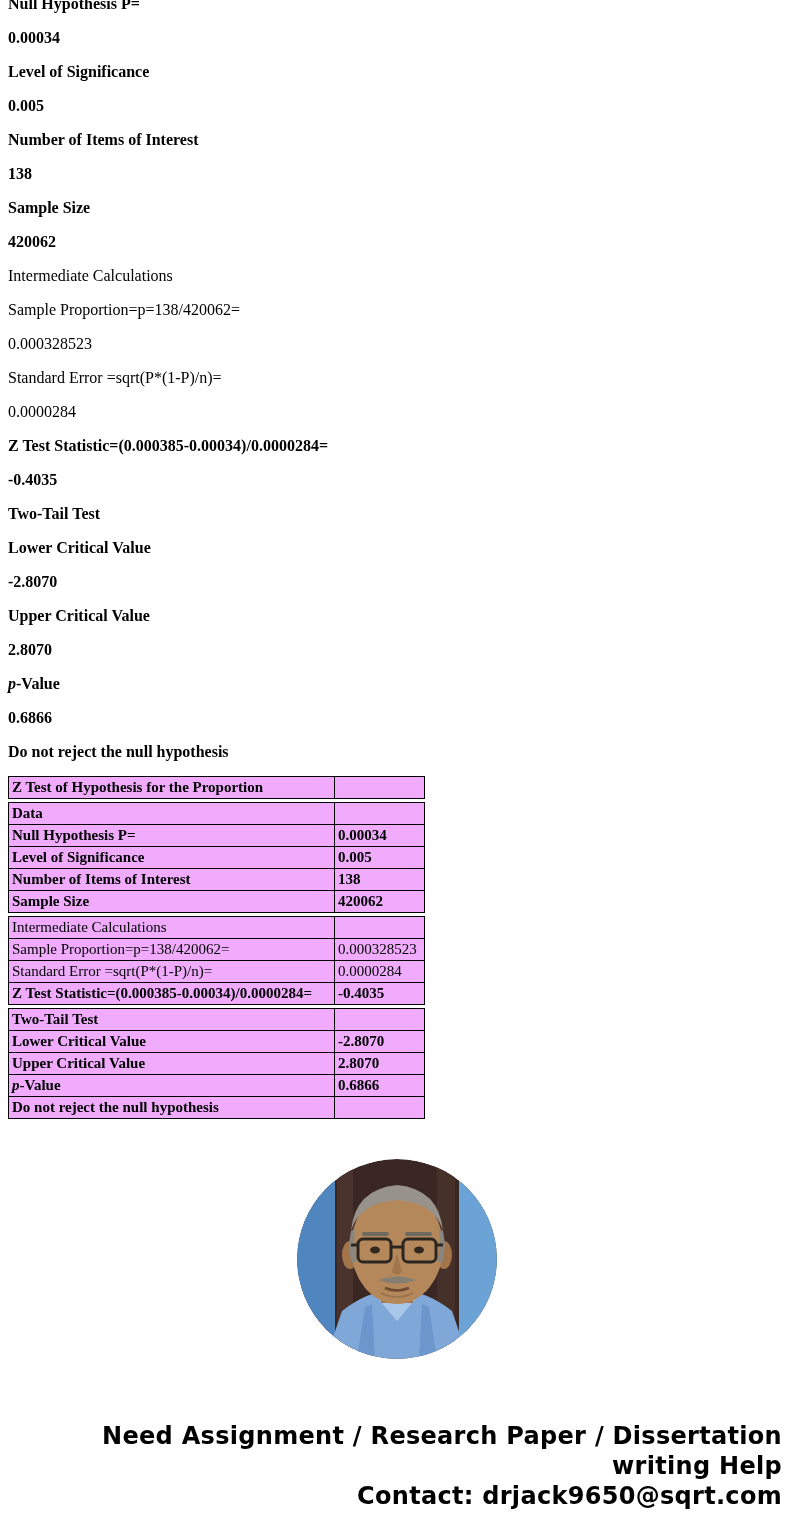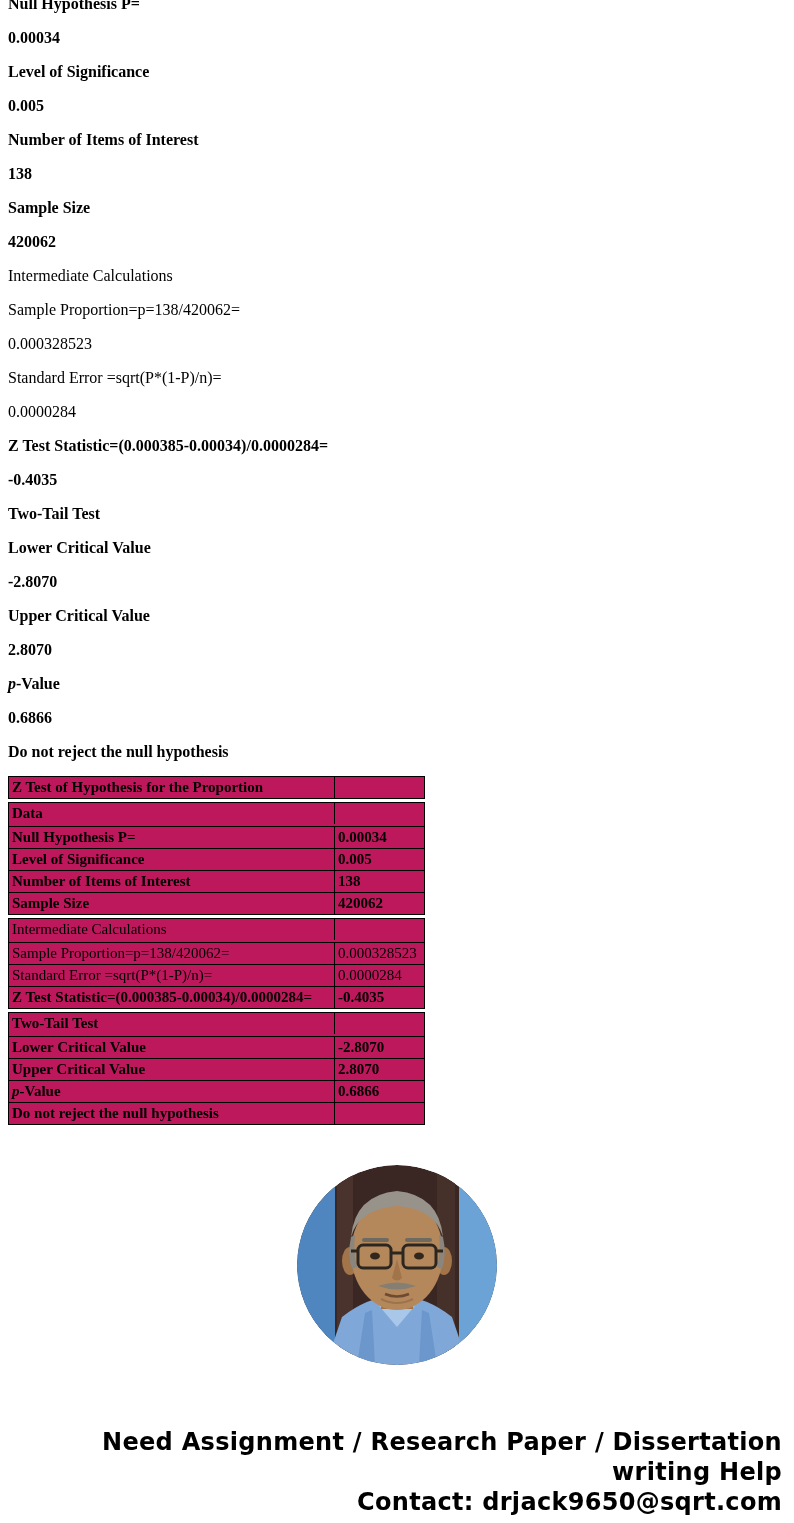--- a/index.html
+++ b/index.html
@@ -23,24 +23,24 @@
   }
   .doc-line:first-child { margin-top: -6px; } 
   .b { font-weight: bold; }
 
   
   .stats-table { margin-top: 6px; width: 417px; }
   .t-row {
     display: flex;
     border: 1px solid #000;
     margin-top: -1px;
-    background: #be185d;
+    background: #f0abfc;
   }
   .stats-table .t-row:first-child { margin-top: 0; }
-  .t-row.gap { margin-top: 3px; flex-direction: column; } 
+  .t-row.gap { margin-top: 3px; } 
   .t-cell {
     font-size: 15px;
     line-height: 19px;
     padding: 1px 3px;
     overflow: hidden;
     white-space: nowrap;
   }
   .t-label { width: 326px; border-right: 1px solid #000; }
   .t-value { flex: 1; }
 

